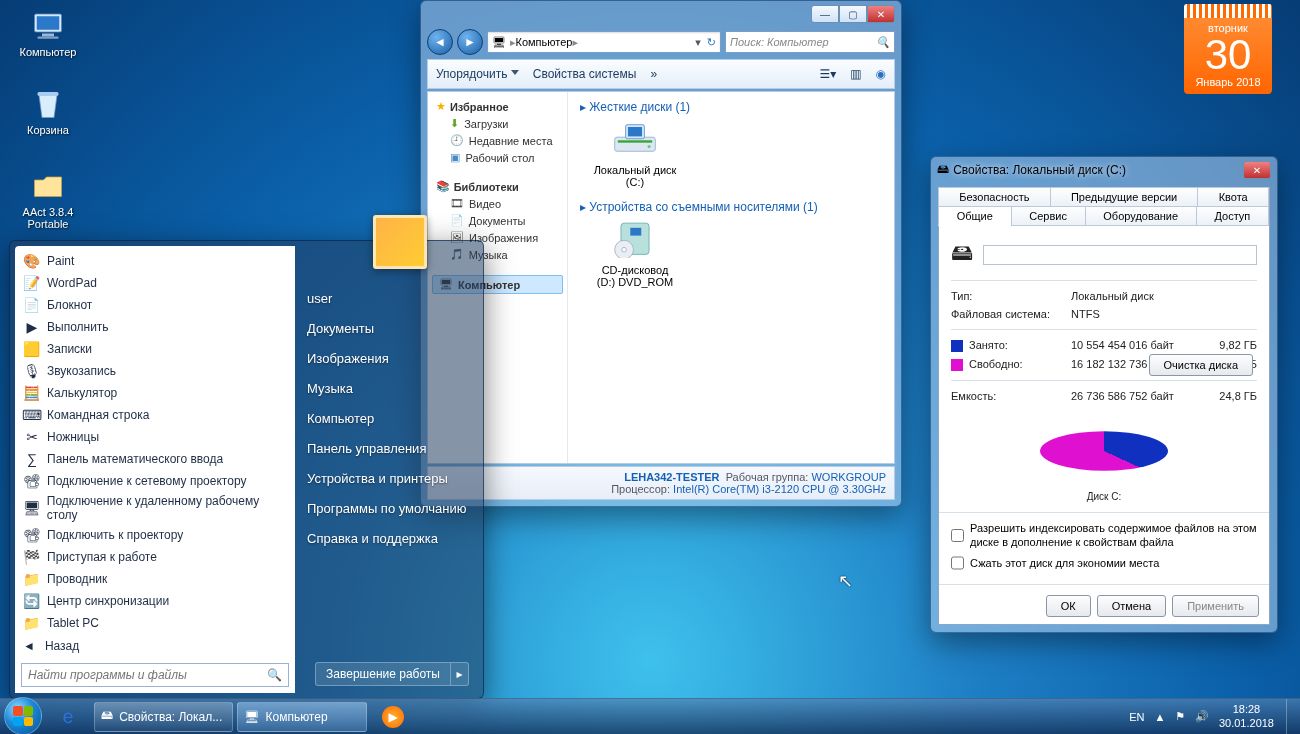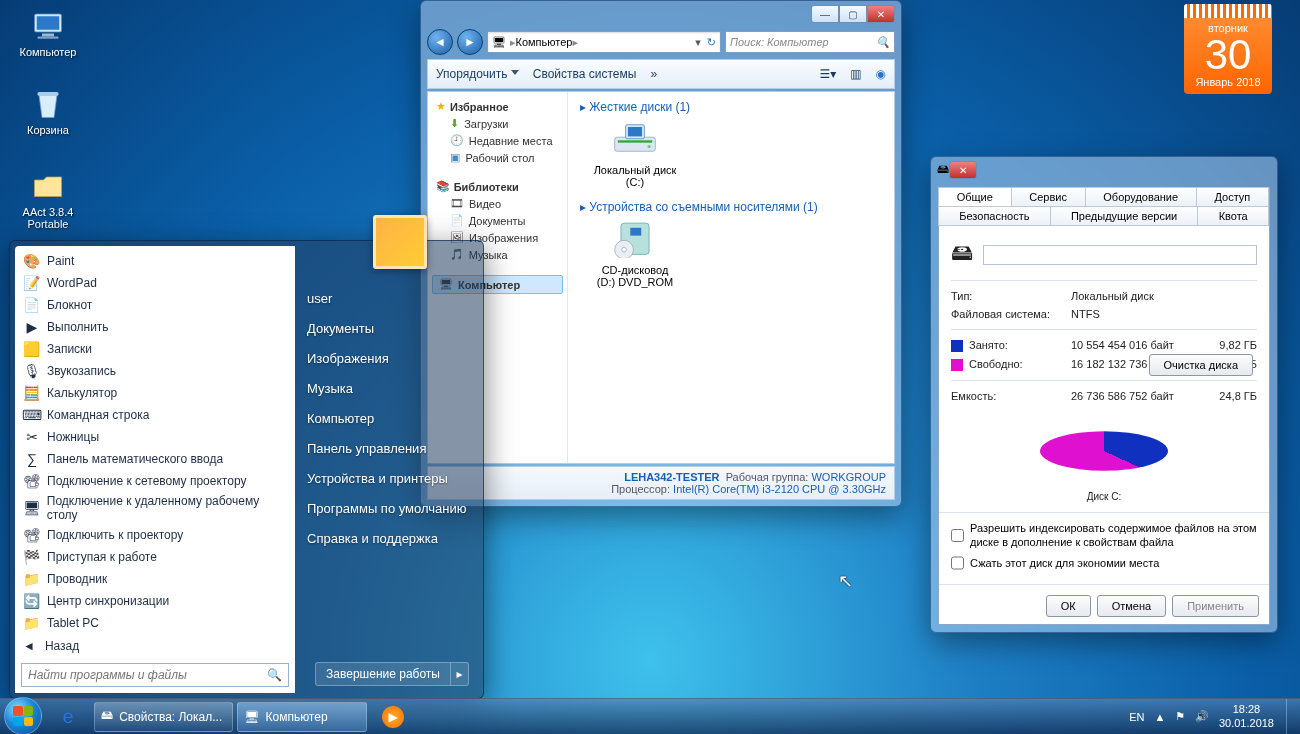--- a/index.html
+++ b/index.html
@@ -265,35 +265,36 @@
   </div>
   <div class="exp-status">
     <div class="line"><b>LEHA342-TESTER</b>&nbsp;&nbsp;<span class="k">Рабочая группа:</span>&nbsp;<span>WORKGROUP</span></div>
     <div class="line"><span class="k">Процессор:</span>&nbsp;<span>Intel(R) Core(TM) i3-2120 CPU @ 3.30GHz</span></div>
   </div>
 </div>
 
 <div id="props" class="win7-window">
   <div class="win7-titlebar">
     <span>🖴</span>
+    <div class="title">Свойства: Локальный диск (C:)</div>
     <div class="win-btns">
       <div class="win-btn close" style="border-radius:3px;">✕</div>
     </div>
   </div>
   <div class="props-inner">
+    <div class="tab-row">
+      <div class="tab">Безопасность</div>
+      <div class="tab">Предыдущие версии</div>
+      <div class="tab">Квота</div>
+    </div>
     <div class="tab-row">
       <div class="tab active">Общие</div>
       <div class="tab">Сервис</div>
       <div class="tab">Оборудование</div>
       <div class="tab">Доступ</div>
-    </div>
-    <div class="tab-row">
-      <div class="tab">Безопасность</div>
-      <div class="tab">Предыдущие версии</div>
-      <div class="tab">Квота</div>
     </div>
     <div class="props-content" style="position:relative;">
       <div style="display:flex; gap:10px; align-items:center;">
         <span style="font-size:22px;">🖴</span>
         <input type="text" style="flex: 1 1 0%; height: 20px; border: 1px solid rgb(184, 196, 210); padding: 0px 4px;">
       </div>
       <div class="hr"></div>
       <div class="prow">
           <div class="pl">Тип:</div>
           <div class="pv">Локальный диск</div>

